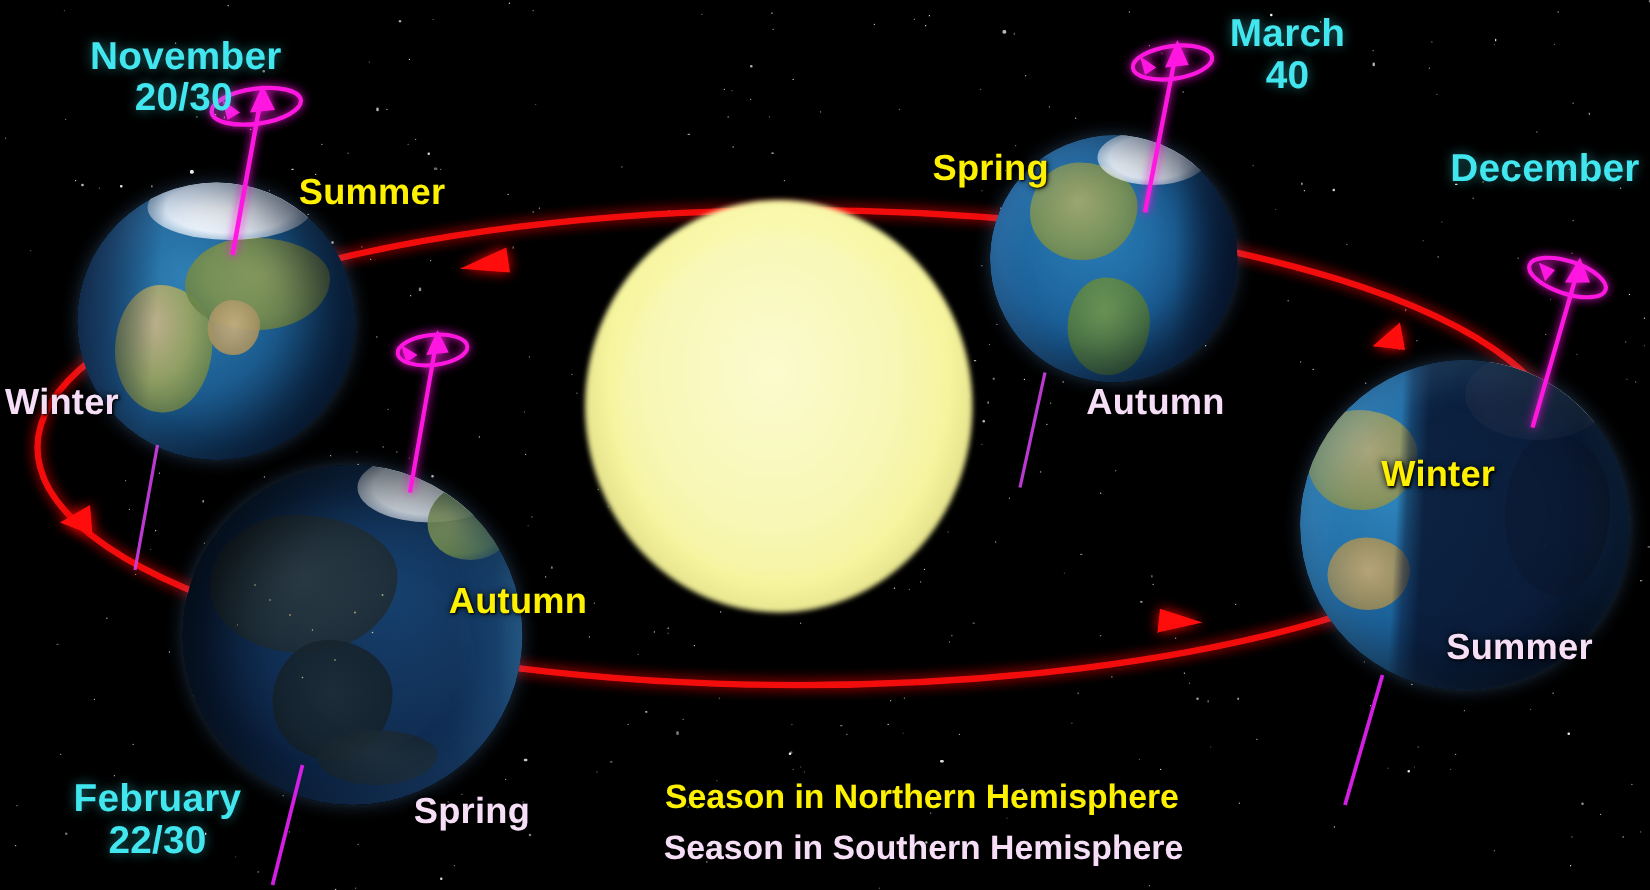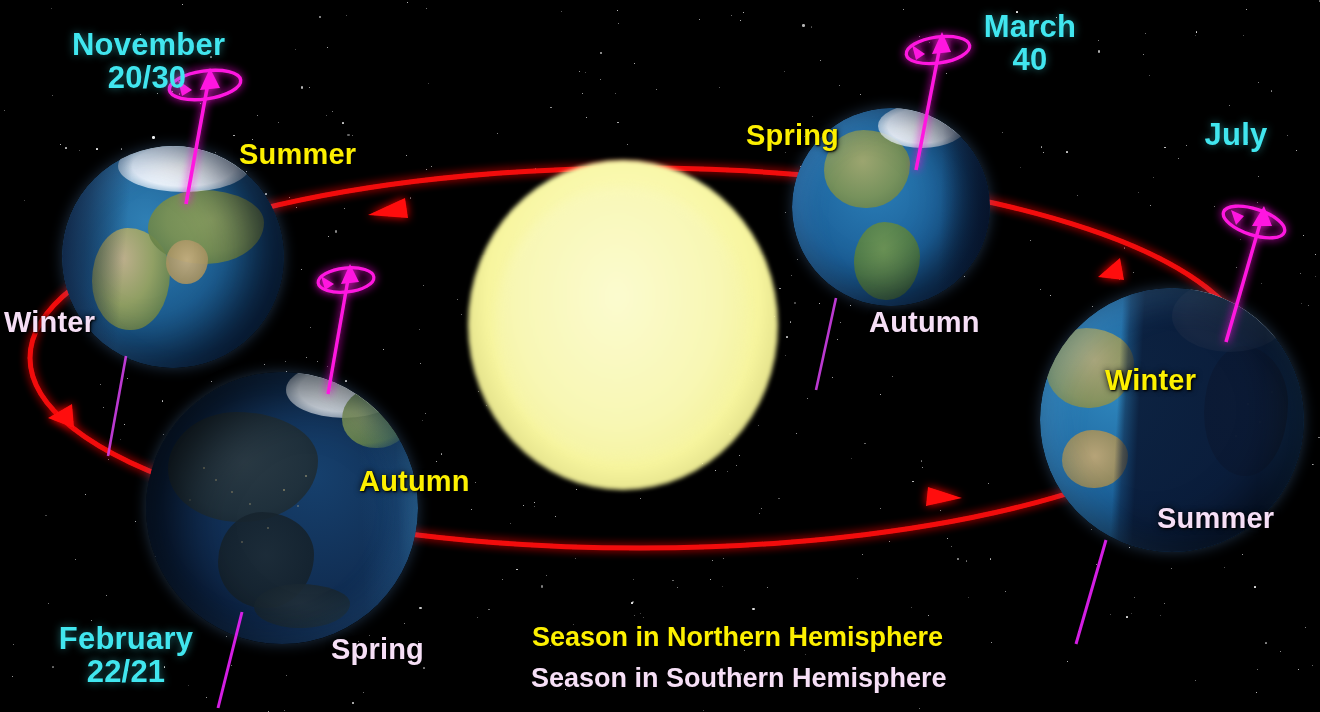--- a/index.html
+++ b/index.html
@@ -662,21 +662,21 @@
       <polygon points="50,12 41,32 59,30" fill="#ff18e0"></polygon>
       <polygon points="34,32 21,24 25,38" fill="#ff18e0"></polygon>
     </g>
   </svg>
   <svg class="axis-svg" style="left:200px; top:612px; width:60px; height:100px;" viewBox="0 0 60 100">
     <line x1="42" y1="0" x2="18" y2="96" stroke="#e020f0" stroke-width="3" opacity=".95"></line>
   </svg>
 
   <div class="lbl date" style="left:36px; top:622px; width:180px;">
     <div>February</div>
-    <div>22/21</div>
+    <div>22/30</div>
   </div>
   <div class="lbl north" style="left:359px; top:466px;">Autumn</div>
   <div class="lbl south" style="left:331px; top:634px;">Spring</div>
 
   <div class="earth" style="left:792px; top:108px; width:198px; height:198px;">
     <div class="ocean" style="background: radial-gradient(ellipse at 42% 36%, #2b7fb8 0%, #1c619a 48%, #12426e 76%, #0a2745 100%);"></div>
     <div class="land" style="left:32px; top:22px; width:86px; height:78px;
                 background: radial-gradient(ellipse at 45% 40%, #a6a96a 0%, #7e9455 55%, #5d7a46 92%);"></div>
     <div class="land" style="left:62px; top:114px; width:66px; height:78px;
                 background: radial-gradient(ellipse at 45% 35%, #71964f 0%, #517c42 65%, #3d6739 95%);"></div>
@@ -736,21 +736,21 @@
       <line x1="34" y1="156" x2="72" y2="24" stroke="#ff18e0" stroke-width="3.5"></line>
       <polygon points="72,20 60,40 80,40" fill="#ff18e0"></polygon>
       <polygon points="52,30 39,24 44,39" fill="#ff18e0"></polygon>
     </g>
   </svg>
   <svg class="axis-svg" style="left:1050px; top:540px; width:80px; height:110px;" viewBox="0 0 80 110">
     <line x1="56" y1="0" x2="26" y2="104" stroke="#e020f0" stroke-width="3" opacity=".95"></line>
   </svg>
 
   <div class="lbl date" style="left:1160px; top:118px; width:152px;">
-    <div>July</div>
+    <div>December</div>
   </div>
   <div class="lbl north" style="left:1105px; top:365px;">Winter</div>
   <div class="lbl south" style="left:1157px; top:503px;">Summer</div>
 
   <div class="legend s" style="left:531px; top:663px;">Season in Southern Hemisphere</div>
   <div class="legend n" style="left:532px; top:622px;">Season in Northern Hemisphere</div>
 
 </div>
 
 </body></html>

